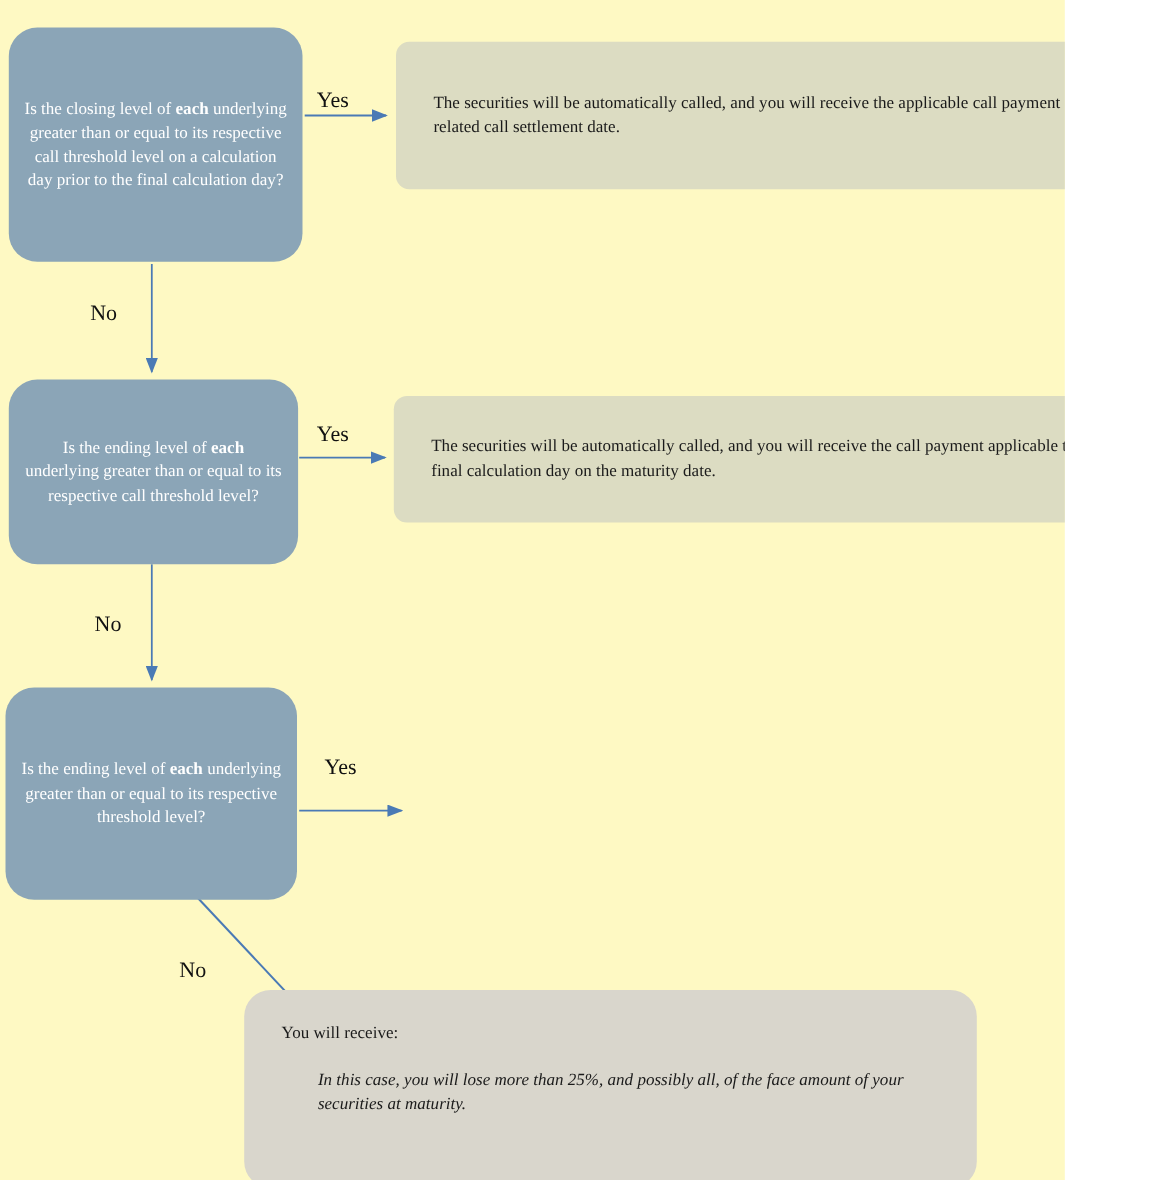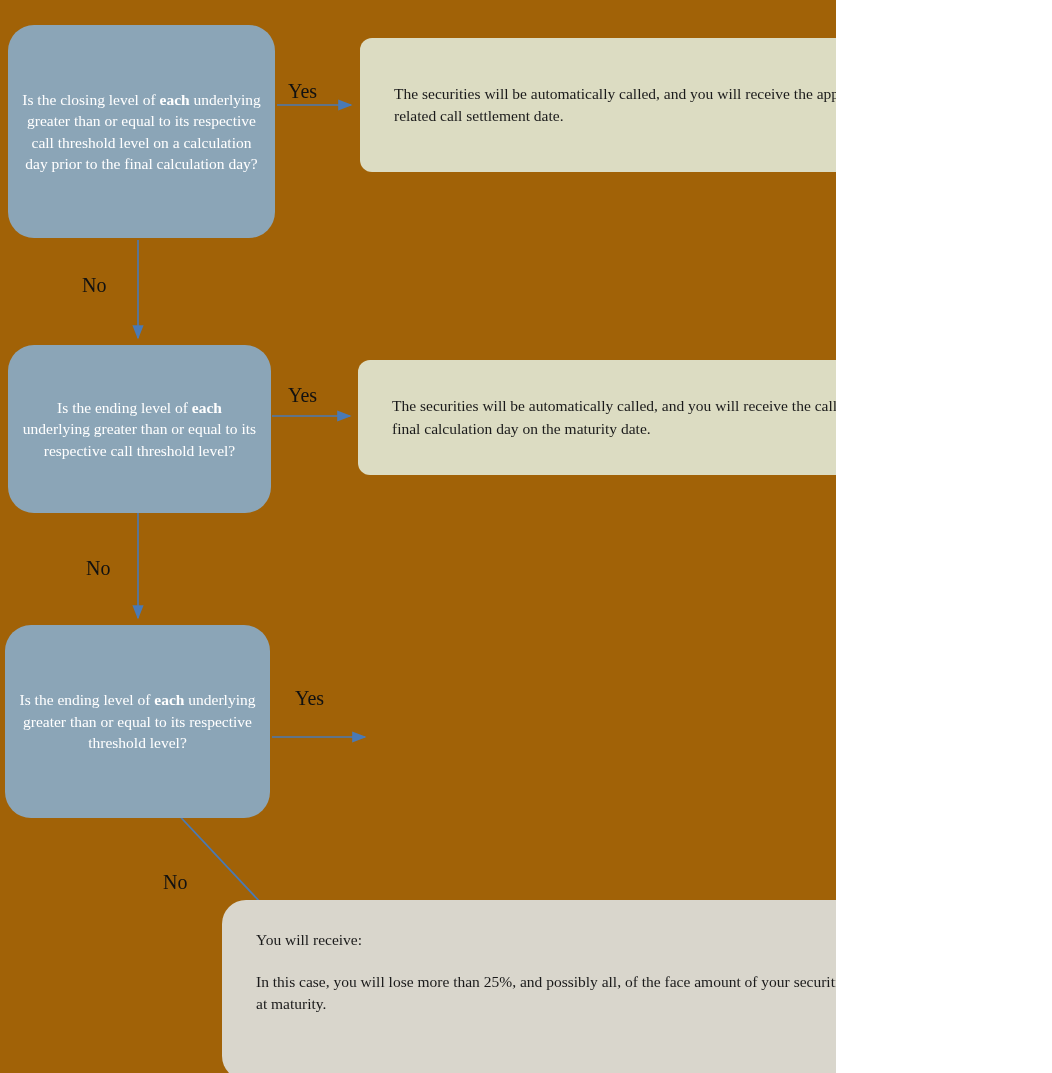--- a/index.html
+++ b/index.html
@@ -5,23 +5,23 @@
   html, body {
     margin: 0;
     padding: 0;
     background: #ffffff;
   }
   body {
     font-family: "Liberation Serif", "DejaVu Serif", serif;
   }
   #canvas {
     position: relative;
-    width: 836px;
+    width: 968px;
     height: 1073px;
-    background: #a16207;
+    background: #fef9c3;
     overflow: hidden;
   }
   .node {
     position: absolute;
     box-sizing: border-box;
     display: flex;
     align-items: center;
     border-radius: 26px;
   }
   .decision {
@@ -50,21 +50,21 @@
     background: #d9d6cc;
     color: #1a1a1a;
     text-align: left;
     font-size: 15.5px;
     line-height: 1.5;
     align-items: flex-start;
     border-radius: 24px;
   }
   .loss .txt { padding: 28px 34px 0 34px; }
   .loss p { margin: 0 0 20px 0; }
-  .loss p.italic { line-height: 1.42; }
+  .loss p.italic { font-style: italic; line-height: 1.42; margin-left: 33px; }
 
   .edge-label {
     position: absolute;
     font-size: 20px;
     color: #111111;
     white-space: nowrap;
   }
 
   svg.edges {
     position: absolute;

